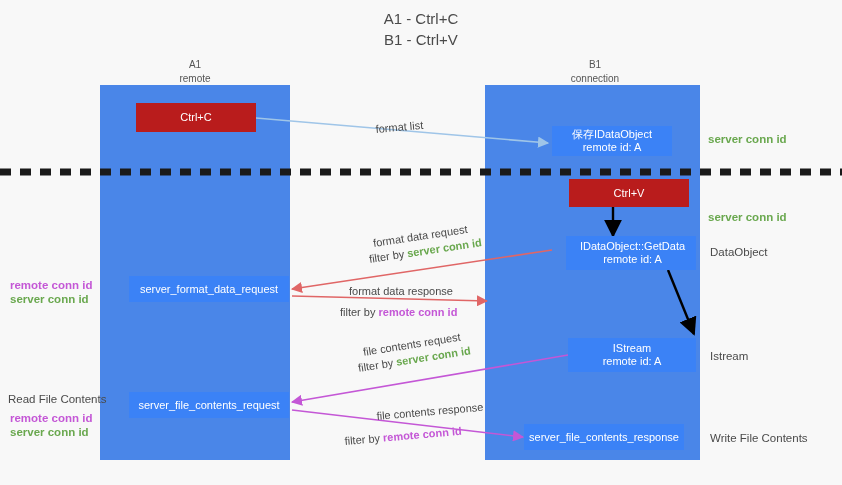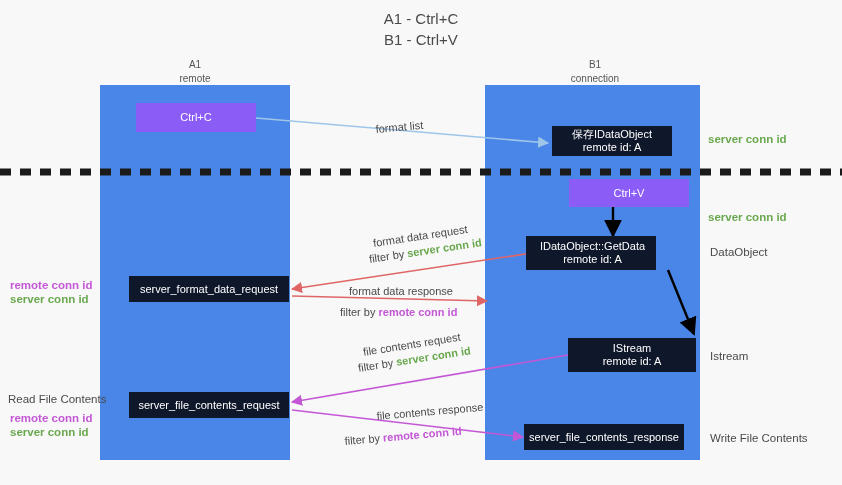--- a/index.html
+++ b/index.html
@@ -23,22 +23,22 @@
     position:absolute;text-align:center;font-size:10px;line-height:14px;color:#555;
   }
 
   .panel{position:absolute;background:#4a86e8;}
 
   .node{
     position:absolute;display:flex;align-items:center;justify-content:center;
     text-align:center;color:#ffffff;font-size:11px;line-height:13px;
     box-sizing:border-box;padding:2px 4px;
   }
-  .node.orange{background:#0f172a;}
-  .node.green{background:#8b5cf6;}
+  .node.orange{background:#3b82f6;}
+  .node.green{background:#b91c1c;}
 
   .edge-label{
     position:absolute;font-size:11px;line-height:14px;color:#4a4a4a;white-space:nowrap;
   }
   .edge-label.rot{transform-origin:0 0;}
 
   .side-label{
     position:absolute;font-size:11.5px;line-height:15px;color:#4a4a4a;white-space:nowrap;
   }
   .green-txt{color:#6aa84f;font-weight:bold;}
@@ -101,21 +101,21 @@
     <line x1="292" y1="410" x2="523" y2="437" stroke="#c457d6" stroke-width="1.6" marker-end="url(#ah-magenta)"></line>
   </svg>
 
   <div class="node green" style="left:136px;top:103px;width:120px;height:29px;">Ctrl+C</div>
 
   <div class="node orange multiline" style="left:552px;top:126px;width:120px;height:30px;">保存IDataObject
 remote id: A</div>
 
   <div class="node green" style="left:553px;top:179px;width:120px;height:28px;margin-left:16px;">Ctrl+V</div>
 
-  <div class="node orange multiline" style="left:526px;top:236px;width:130px;height:34px;padding-left:7px;">IDataObject::GetData
+  <div class="node orange multiline" style="left:566px;top:236px;width:130px;height:34px;padding-left:7px;">IDataObject::GetData
 remote id: A</div>
 
   <div class="node orange multiline" style="left:568px;top:338px;width:128px;height:34px;">IStream
 remote id: A</div>
 
   <div class="node orange" style="left:129px;top:276px;width:160px;height:26px;">server_format_data_request</div>
 
 
   <div class="node orange" style="left:129px;top:392px;width:160px;height:26px;">server_file_contents_request</div>
 

